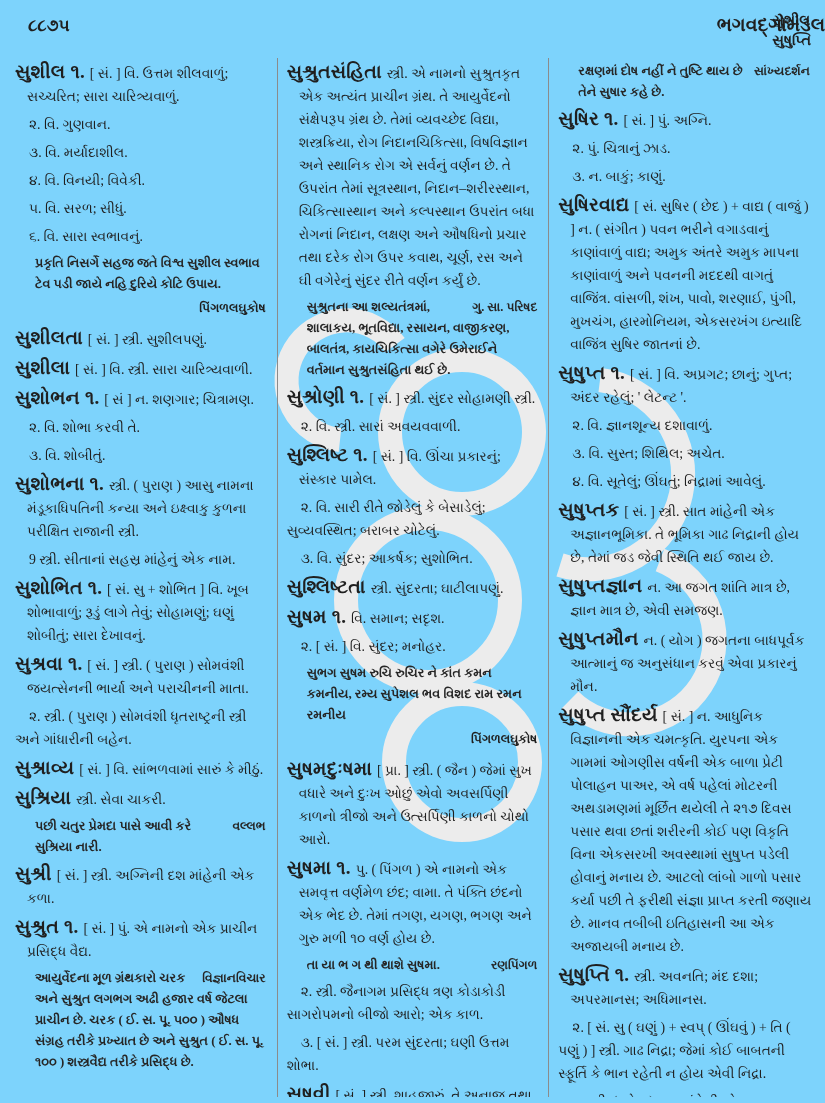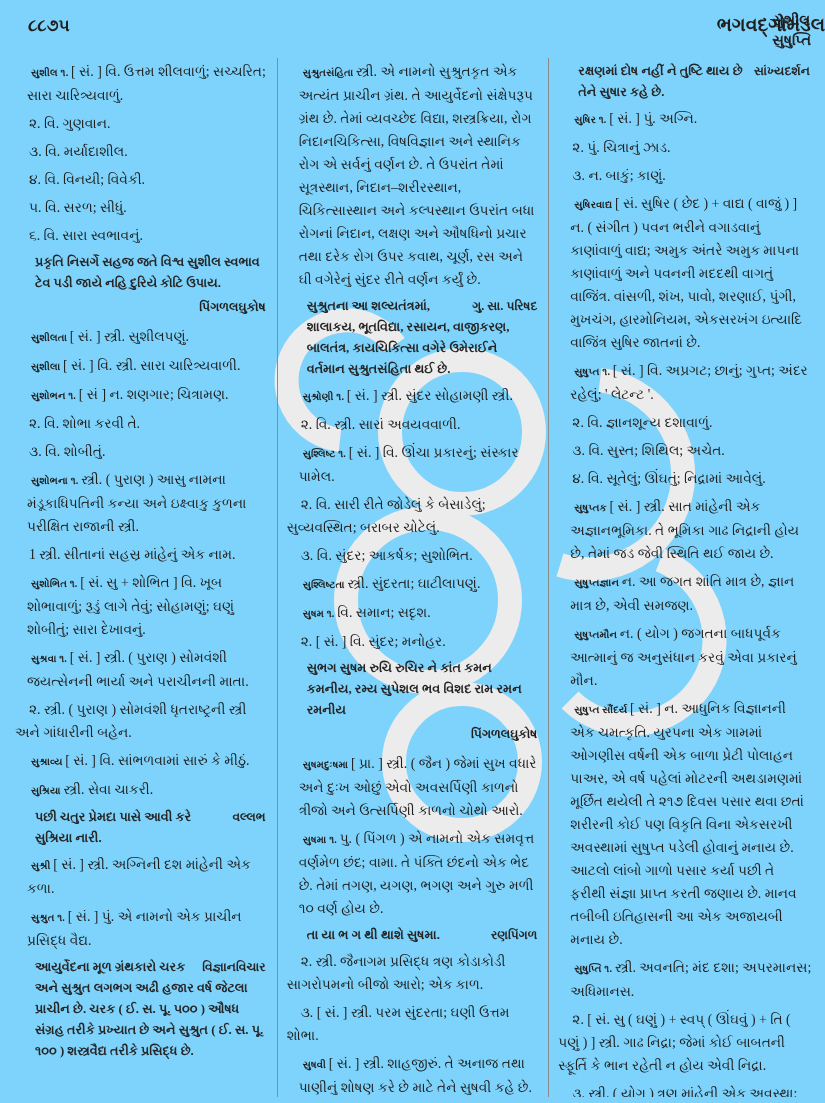--- a/index.html
+++ b/index.html
@@ -29,21 +29,21 @@
     width:33.333%;
     padding:2px 9px 0 9px;
     box-sizing:border-box;
     overflow:hidden;
     font-size:13.8px;
     line-height:23px;
   }
   .col.rule{border-right:1px solid #8b8b8b;}
   .blk{margin:0 0 5px 0;}
   .blk.entry{padding-left:12px;text-indent:-12px;}
-  .blk .hw{font-size:10px;font-weight:bold;letter-spacing:.2px;margin-left:16px;}
+  .blk .hw{font-size:19px;font-weight:bold;letter-spacing:.2px;}
   .blk.sense{text-indent:14px;margin-top:2px;}
   .blk.verse{
     margin:1px 2px 4px 20px;
     font-size:12.8px;line-height:21px;font-weight:600;color:#262626;
   }
   .blk.verse .src{float:right;font-weight:600;font-size:12.3px;padding-left:8px;}
   .blk.src{text-align:right;font-size:12.5px;font-weight:600;margin:-2px 2px 6px 0;}
   .blk:after{content:"";display:block;clear:both;}
 </style>
 </head>
@@ -80,21 +80,21 @@
         <div class="blk sense"><span>૫. વિ. સરળ; સીધું.</span></div>
         <div class="blk sense"><span>૬. વિ. સારા સ્વભાવનું.</span></div>
         <div class="blk verse"><span>પ્રકૃતિ નિસર્ગે સહજ જતે વિશ્વ સુશીલ સ્વભાવ ટેવ પડી જાયે નહિ દુરિયે કોટિ ઉપાય.</span></div>
         <div class="blk src">પિંગળલઘુકોષ</div>
         <div class="blk entry"><span class="hw">સુશીલતા </span><span>[ સં. ] સ્ત્રી. સુશીલપણું.</span></div>
         <div class="blk entry"><span class="hw">સુશીલા </span><span>[ સં. ] વિ. સ્ત્રી. સારા ચારિત્ર્યવાળી.</span></div>
         <div class="blk entry"><span class="hw">સુશોભન ૧. </span><span>[ સં ] ન. શણગાર; ચિત્રામણ.</span></div>
         <div class="blk sense"><span>૨. વિ. શોભા કરવી તે.</span></div>
         <div class="blk sense"><span>૩. વિ. શોબીતું.</span></div>
         <div class="blk entry"><span class="hw">સુશોભના ૧. </span><span>સ્ત્રી. ( પુરાણ ) આસુ નામના મંડૂકાધિપતિની કન્યા અને ઇક્ષ્વાકુ કુળના પરીક્ષિત રાજાની સ્ત્રી.</span></div>
-        <div class="blk sense"><span>1 સ્ત્રી. સીતાનાં સહસ્ર માંહેનું એક નામ.</span></div>
+        <div class="blk sense"><span>9 સ્ત્રી. સીતાનાં સહસ્ર માંહેનું એક નામ.</span></div>
         <div class="blk entry"><span class="hw">સુશોભિત ૧. </span><span>[ સં. સુ + શોભિત ] વિ. ખૂબ શોભાવાળું; રૂડું લાગે તેવું; સોહામણું; ઘણું શોબીતું; સારા દેખાવનું.</span></div>
         <div class="blk entry"><span class="hw">સુશ્રવા ૧. </span><span>[ સં. ] સ્ત્રી. ( પુરાણ ) સોમવંશી જયત્સેનની ભાર્યા અને પરાચીનની માતા.</span></div>
         <div class="blk sense"><span>૨. સ્ત્રી. ( પુરાણ ) સોમવંશી ધૃતરાષ્ટ્રની સ્ત્રી અને ગાંધારીની બહેન.</span></div>
         <div class="blk entry"><span class="hw">સુશ્રાવ્ય </span><span>[ સં. ] વિ. સાંભળવામાં સારું કે મીઠું.</span></div>
         <div class="blk entry"><span class="hw">સુશ્રિયા </span><span>સ્ત્રી. સેવા ચાકરી.</span></div>
         <div class="blk verse"><span class="src">વલ્લભ</span><span>પછી ચતુર પ્રેમદા પાસે આવી કરે સુશ્રિયા નારી.</span></div>
         <div class="blk entry"><span class="hw">સુશ્રી </span><span>[ સં. ] સ્ત્રી. અગ્નિની દશ માંહેની એક કળા.</span></div>
         <div class="blk entry"><span class="hw">સુશ્રુત ૧. </span><span>[ સં. ] પું. એ નામનો એક પ્રાચીન પ્રસિદ્ધ વૈદ્ય.</span></div>
         <div class="blk verse"><span class="src">વિજ્ઞાનવિચાર</span><span>આયુર્વેદના મૂળ ગ્રંથકારો ચરક અને સુશ્રુત લગભગ અઢી હજાર વર્ષ જેટલા પ્રાચીન છે. ચરક ( ઈ. સ. પૂ. ૫૦૦ ) ઔષધ સંગ્રહ તરીકે પ્રખ્યાત છે અને સુશ્રુત ( ઈ. સ. પૂ. ૧૦૦ ) શસ્ત્રવૈદ્ય તરીકે પ્રસિદ્ધ છે.</span></div>
         <div class="blk sense"></div>

